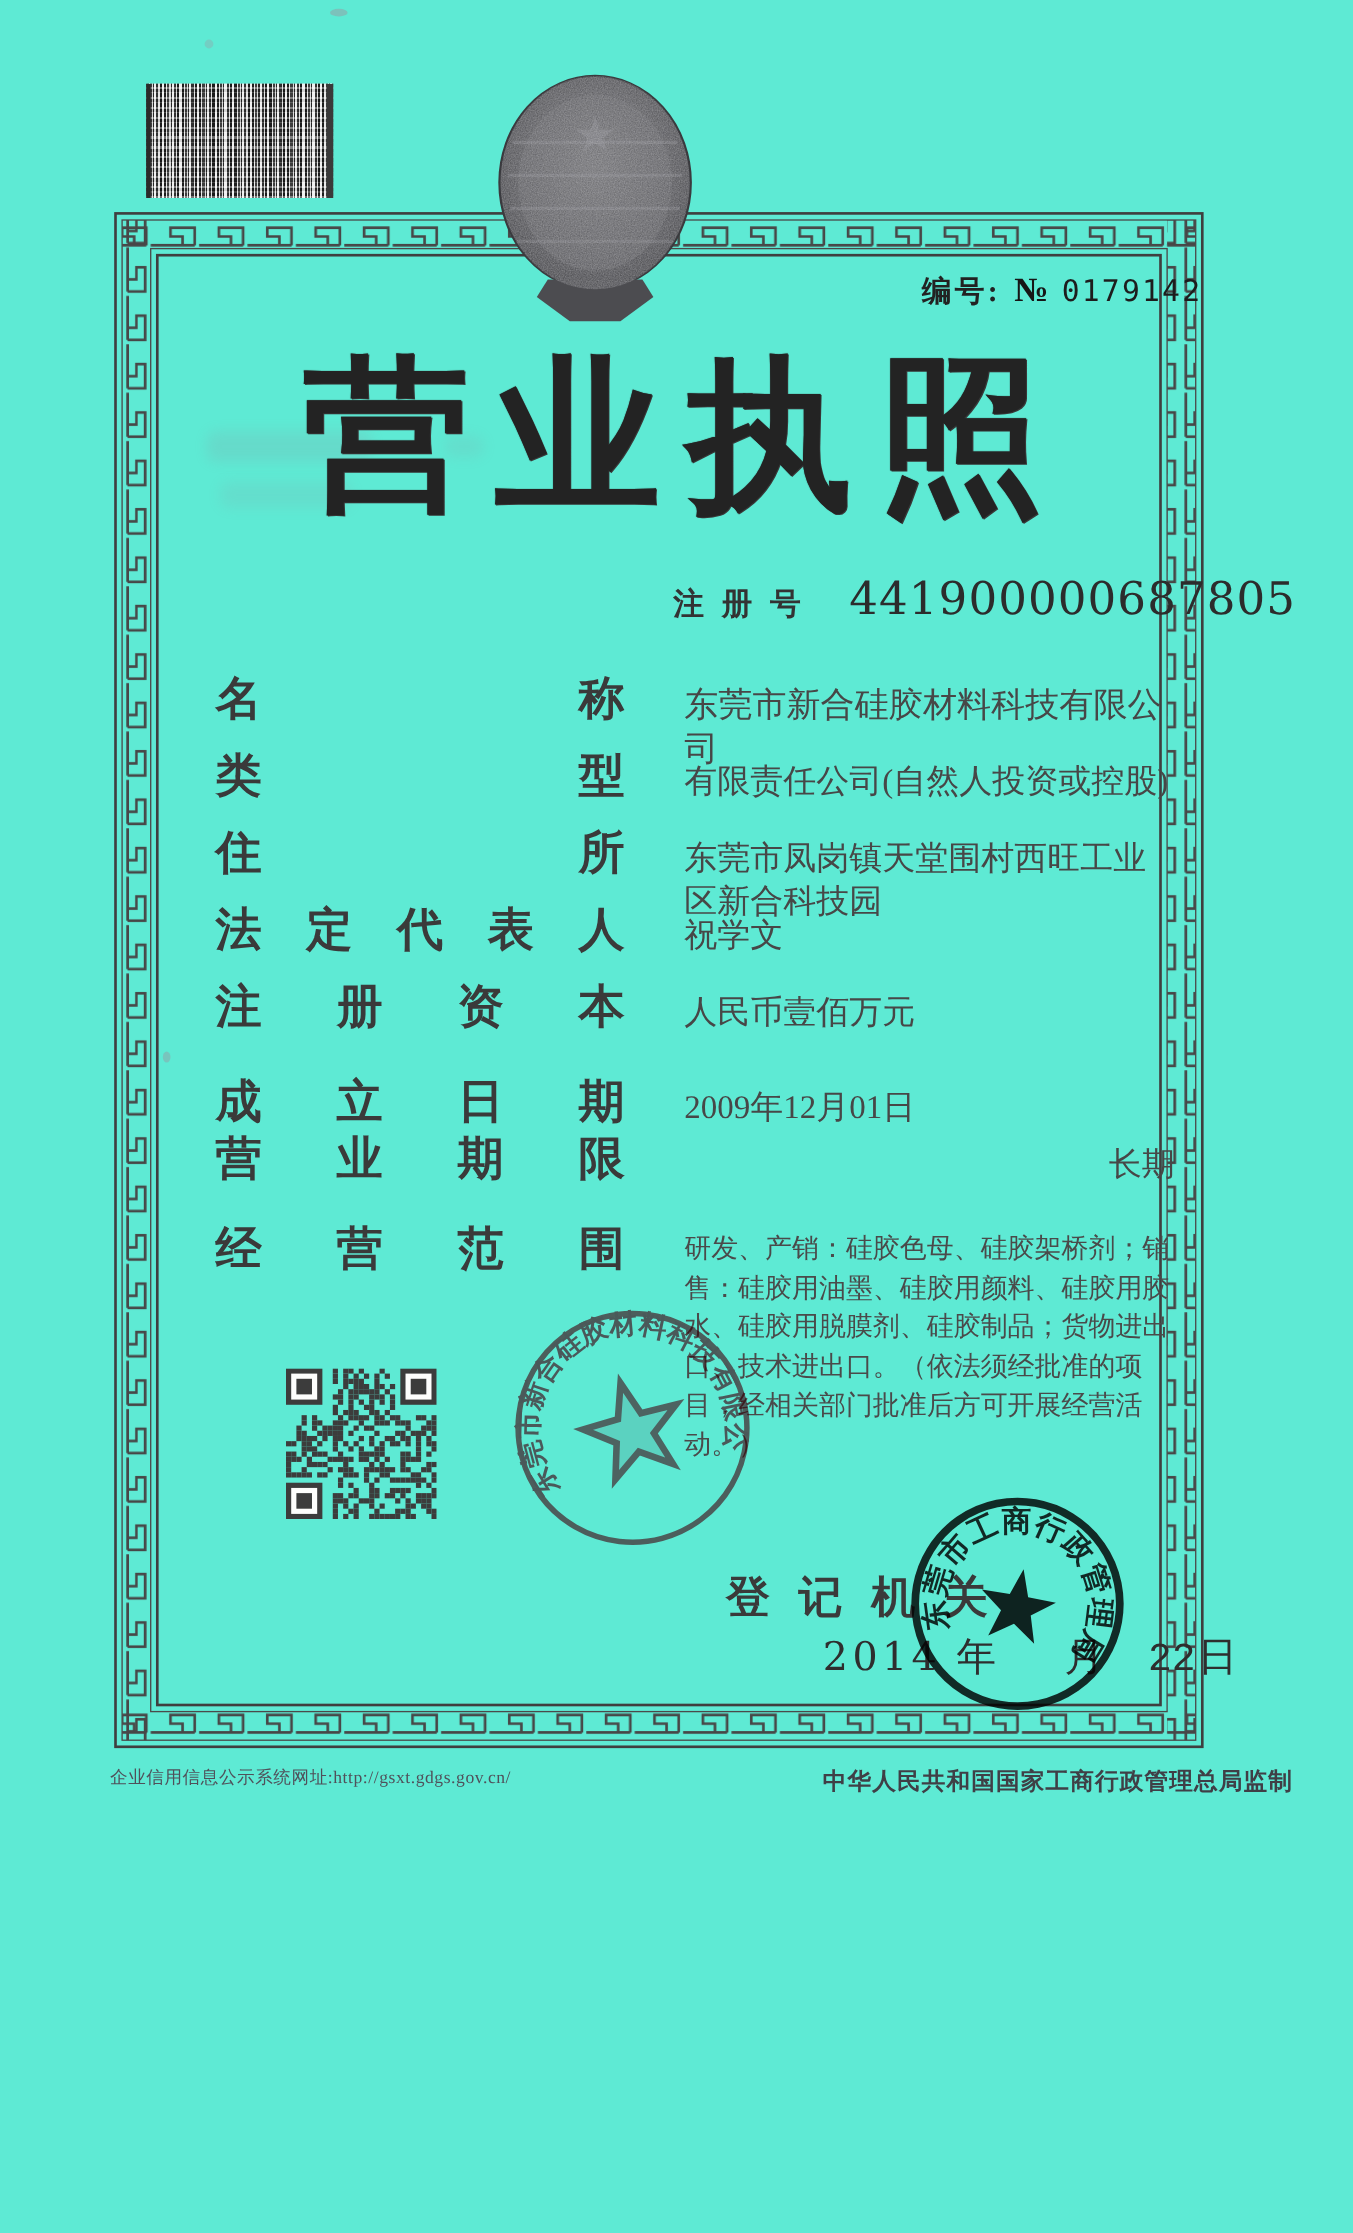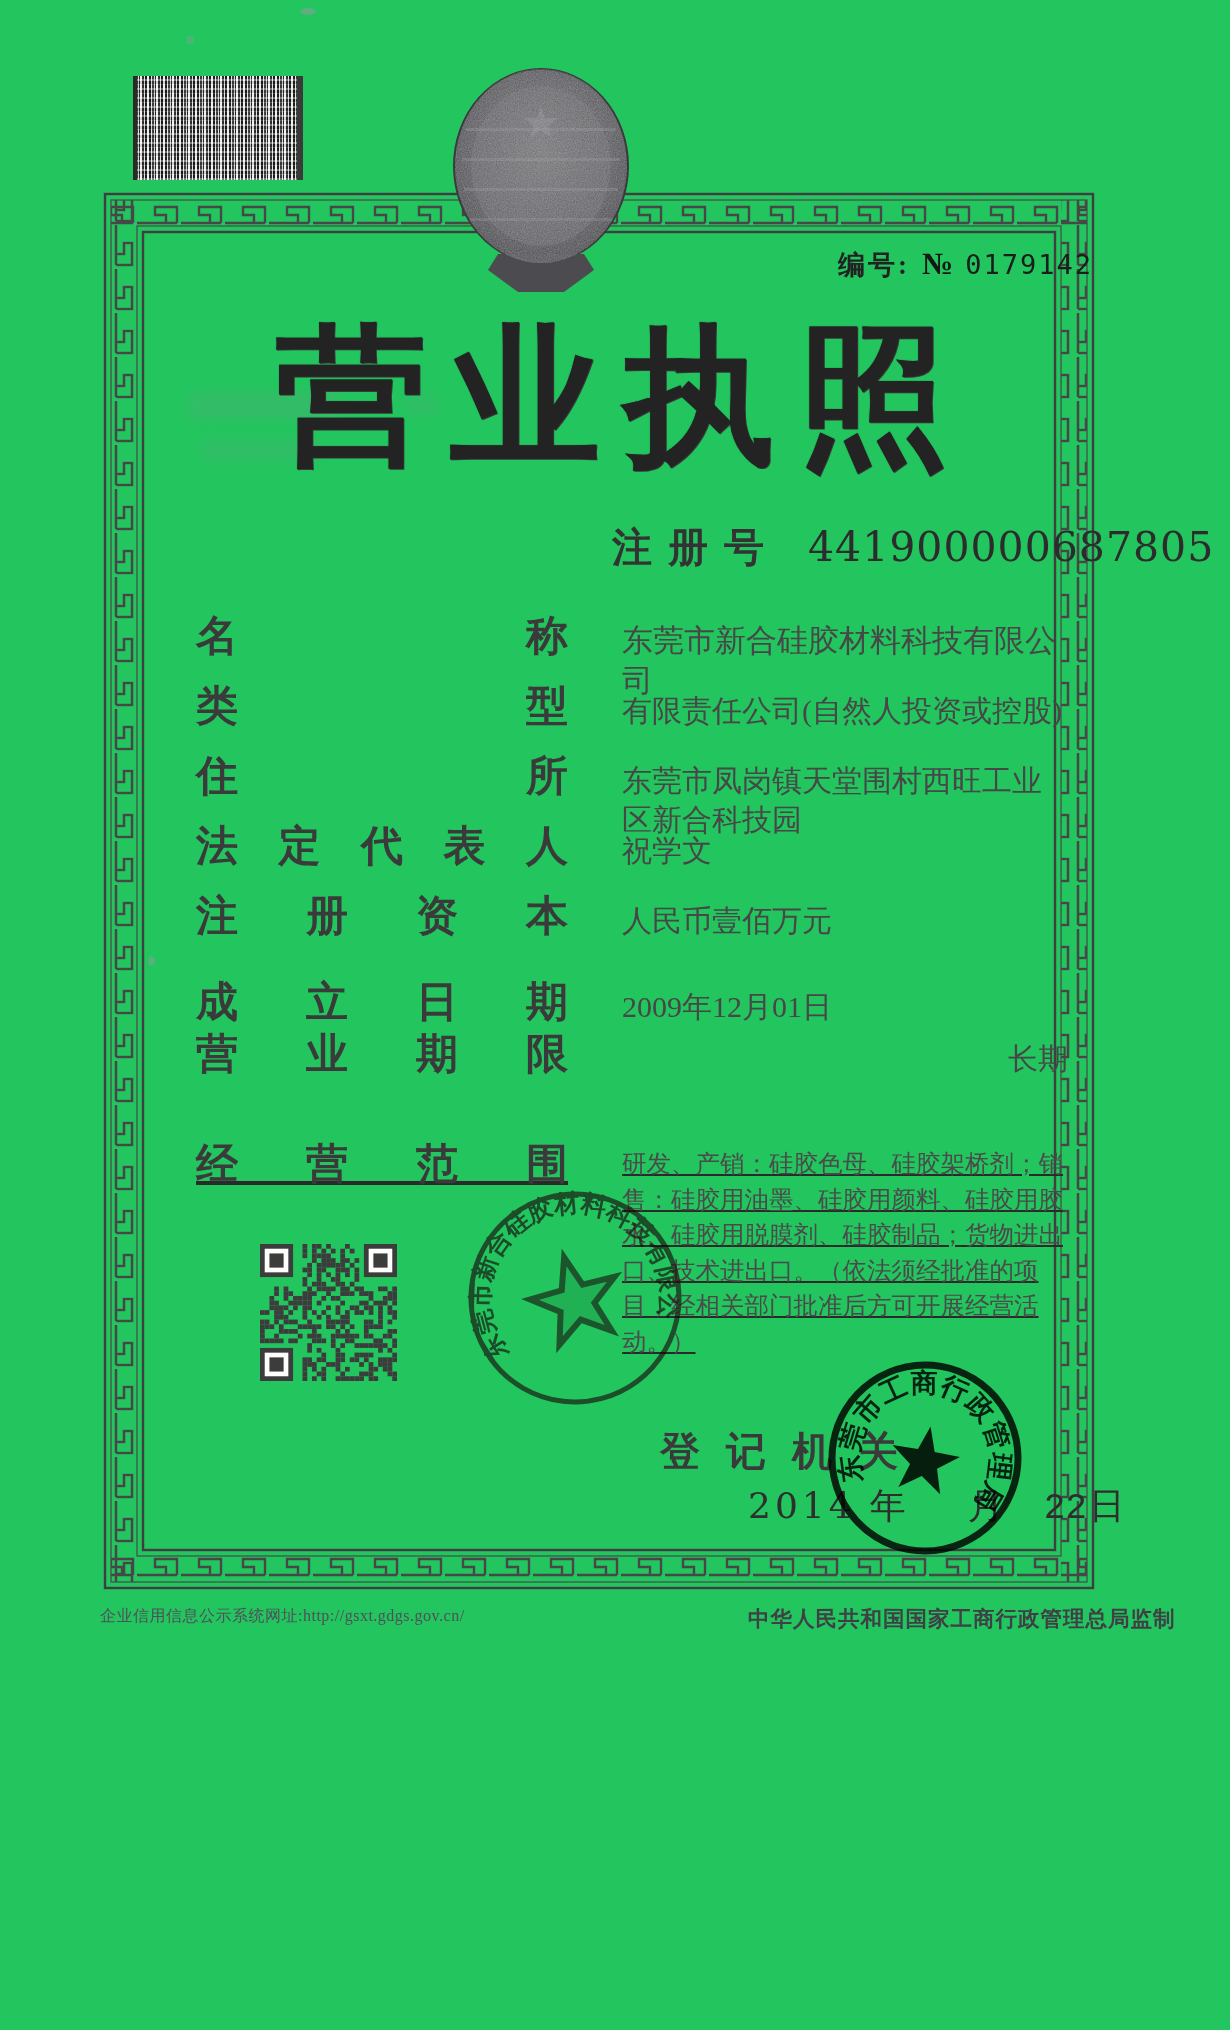--- a/index.html
+++ b/index.html
@@ -1,16 +1,16 @@
 <!DOCTYPE html>
 <html><head>
 <meta charset="utf-8">
 <style>
   html,body{margin:0;padding:0;background:#ffffff;}
-  .page{position:relative;width:1230px;height:2030px;background:#22c55e;overflow:hidden;
+  .page{position:relative;width:1230px;height:2030px;background:#5eead4;overflow:hidden;
         font-family:"Liberation Serif",serif;color:#2a2a2a;}
   
   .speck{position:absolute;background:#9a9aa2;border-radius:50%;opacity:.5;}
   .smudge{position:absolute;background:#8e8e9a;filter:blur(6px);opacity:.16;border-radius:8px;}
   
   .barcode{position:absolute;left:133px;top:76px;width:170px;height:104px;
     background-image:
       repeating-linear-gradient(0deg, rgba(255,255,255,.35) 0 2px, rgba(0,0,0,0) 2px 5px, rgba(255,255,255,.18) 5px 6px, rgba(0,0,0,.12) 6px 9px),
       repeating-linear-gradient(90deg,#1c1c1c 0 2px,#e9e9e9 2px 3px,#3d3d3d 3px 5px,#d8d8d8 5px 6px,#242424 6px 7px,#efefef 7px 9px,#303030 9px 11px,#e2e2e2 11px 12px,#1a1a1a 12px 14px,#f0f0f0 14px 16px);
     box-shadow:inset 4px 0 0 #2a2a2a, inset -6px 0 0 #3a3a3a;}
@@ -18,21 +18,21 @@
   .serial{position:absolute;left:838px;top:246px;display:flex;align-items:baseline;gap:12px;}
   .serial .lab{font-size:27px;font-weight:bold;color:#222;letter-spacing:3px;}
   .serial .no{font-size:31px;font-weight:bold;color:#161616;}
   .serial .num{font-family:"DejaVu Sans Mono",monospace;font-size:27px;color:#1d1d1d;letter-spacing:2px;}
   
   .title{position:absolute;left:276px;top:326px;font-size:150px;line-height:1.1;font-weight:bold;
          font-family:Liberation Mono, monospace;color:#232323;letter-spacing:24px;white-space:nowrap;
          text-shadow:0 0 1px #2b2b2b,1px 1px 0 #3a3a3a;}
   
   .regline{position:absolute;left:612px;top:520px;display:flex;align-items:baseline;gap:28px;}
-  .regline .lab{font-size:40px;color:#333;letter-spacing:16px;font-weight:600;}
+  .regline .lab{font-size:28px;color:#333;letter-spacing:16px;font-weight:600;}
   .regline .num{font-size:41px;color:#2c2c2c;font-family:"DejaVu Serif",serif;letter-spacing:1px;}
   
   .fields{position:absolute;left:196px;top:0;width:872px;}
   .row{position:absolute;left:0;display:flex;align-items:flex-start;width:872px;gap:20px;}
   .row .flabel{width:372px;min-width:372px;font-size:42px;font-weight:600;color:#3a3a3a;
                text-align:justify;text-align-last:justify;line-height:1.15;}
   .row .fvalue{margin-left:34px;padding-top:9px;font-size:30px;color:#474747;line-height:1.3;}
   .row.scope .fvalue{font-size:24.5px;line-height:1.45;padding-top:6px;color:#4a4a4a;width:474px;}
   
   .issuer{position:absolute;left:660px;top:1424px;font-size:40px;font-weight:600;color:#3a3a3a;letter-spacing:26px;white-space:nowrap;}
@@ -146,21 +146,21 @@
       <div class="fvalue">人民币壹佰万元</div>
     </div>
     <div class="row" style="top:962px;margin-top:16px;">
       <div class="flabel">成立日期</div>
       <div class="fvalue">2009年12月01日</div>
     </div>
     <div class="row" style="top:1030px;justify-content:space-between;">
       <div class="flabel">营业期限</div>
       <div class="fvalue">长期</div>
     </div>
-    <div class="row scope" style="top:1140px;text-decoration:underline;">
+    <div class="row scope" style="top:1112px;">
       <div class="flabel">经营范围</div>
       <div class="fvalue">研发、产销：硅胶色母、硅胶架桥剂；销售：硅胶用油墨、硅胶用颜料、硅胶用胶水、硅胶用脱膜剂、硅胶制品；货物进出口、技术进出口。（依法须经批准的项目，经相关部门批准后方可开展经营活动。）</div>
     </div>
   </div>
 
   <svg id="qr" class="layer" style="left:260px;top:1244px;" width="137" height="137" viewBox="0 0 136.3 136.3" aria-hidden="true">
       <rect x="42.300000000000004" y="0" width="4.7" height="4.7" fill="#3c3c3c"></rect>
       <rect x="51.7" y="0" width="4.7" height="4.7" fill="#3c3c3c"></rect>
       <rect x="56.400000000000006" y="0" width="4.7" height="4.7" fill="#3c3c3c"></rect>
       <rect x="65.8" y="0" width="4.7" height="4.7" fill="#3c3c3c"></rect>

